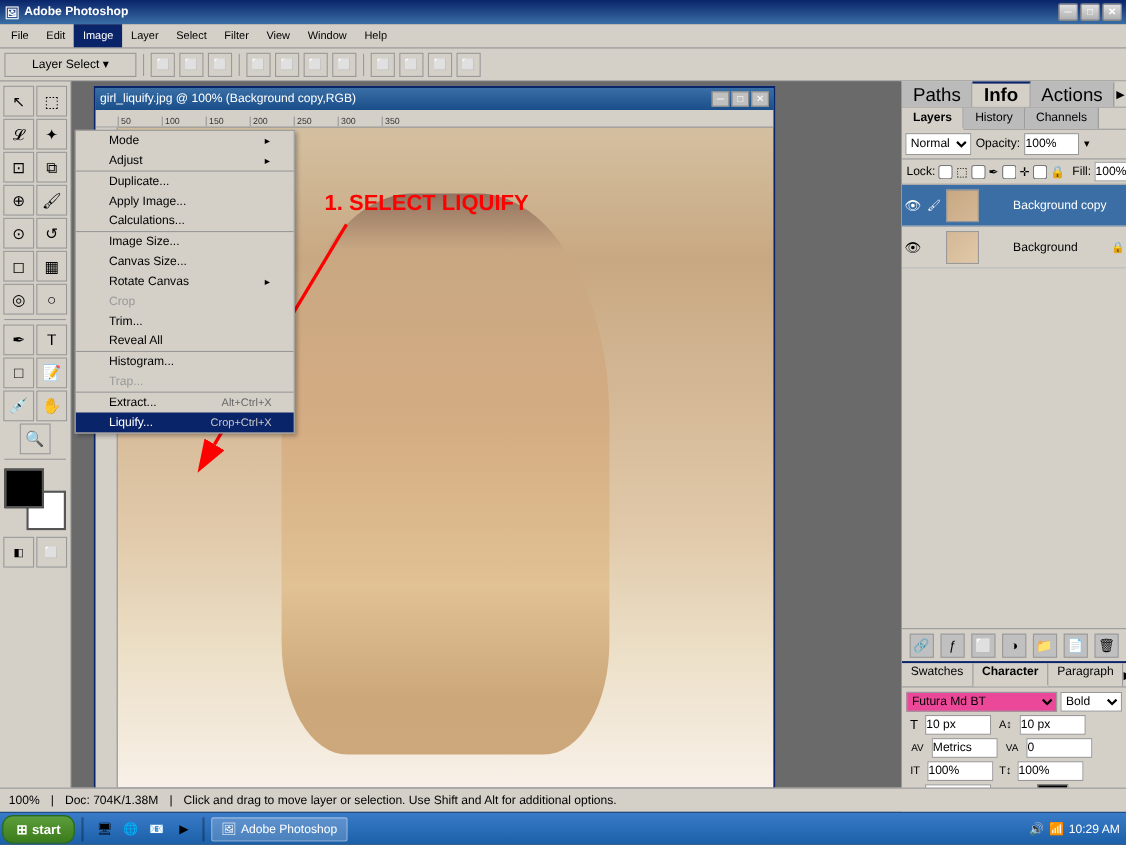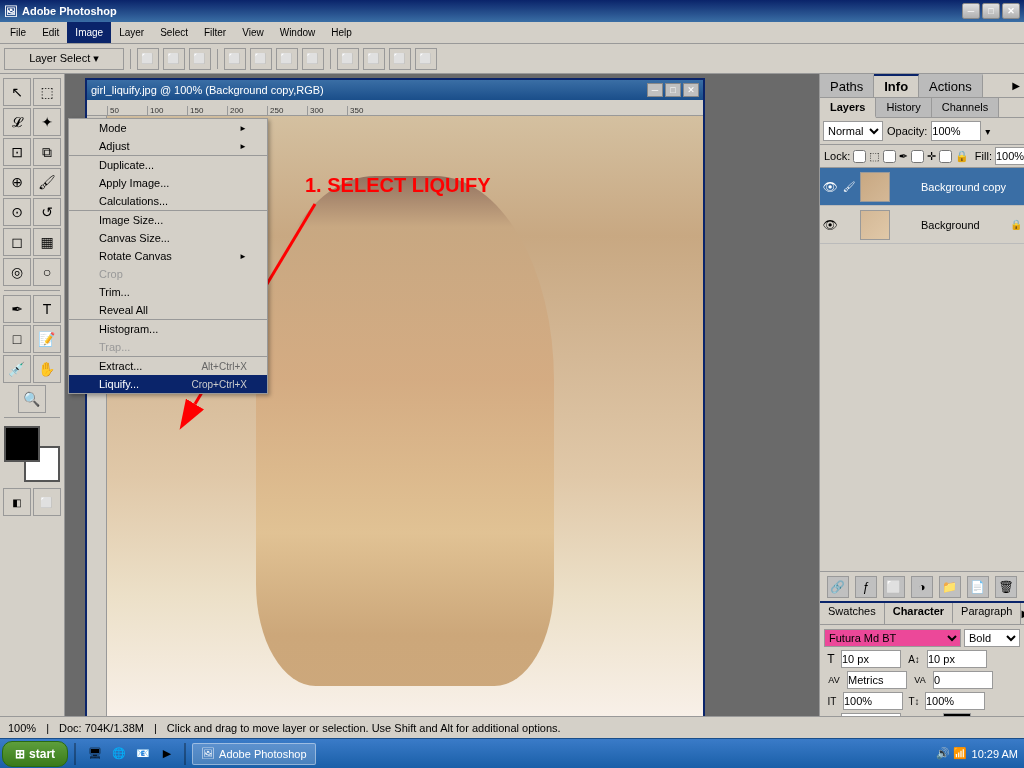--- a/index.html
+++ b/index.html
@@ -87,21 +87,21 @@
     #right-panel {
       width: 205px; background: #d4d0c8; border-left: 1px solid #999;
       display: flex; flex-direction: column;
     }
 
     
     .panel-tabs {
       display: flex; background: #d4d0c8; border-bottom: 1px solid #999; height: 24px;
     }
     .panel-tab {
-      padding: 2px 10px; cursor: pointer; font-size: 13px; border-right: 1px solid #999;
+      padding: 2px 10px; cursor: pointer; font-size: 17px; border-right: 1px solid #999;
       display: flex; align-items: center; background: #bbb; border-top: 2px solid transparent;
     }
     .panel-tab.active { background: #d4d0c8; border-top: 2px solid #0a246a; font-weight: bold; }
     .layers-tabs { display: flex; background: #d4d0c8; border-bottom: 1px solid #999; }
     .layers-tab {
       padding: 3px 10px; font-size: 11px; cursor: pointer; border-right: 1px solid #999; background: #bbb;
     }
     .layers-tab.active { background: #d4d0c8; font-weight: bold; border-bottom: 2px solid #d4d0c8; margin-bottom: -1px; }
 
     .layers-controls { padding: 3px; display: flex; align-items: center; gap: 4px; border-bottom: 1px solid #999; }
@@ -332,21 +332,21 @@
 
     <svg id="svg-annotation" width="300" height="300">
       <defs>
         <marker id="arrowhead" markerWidth="10" markerHeight="7" refX="0" refY="3.5" orient="auto">
           <polygon points="0 0, 10 3.5, 0 7" fill="red"></polygon>
         </marker>
       </defs>
       <line x1="200" y1="50" x2="80" y2="250" stroke="red" stroke-width="3" marker-end="url(#arrowhead)"></line>
     </svg>
 
-    <div style="position:absolute; top:100px; left:240px; pointer-events:none; z-index:400;">
+    <div style="position:absolute; top:100px; left:230px; pointer-events:none; z-index:400;">
       <span style="color:red; font-size:20px; font-weight:bold; font-family:Arial,sans-serif;">1. SELECT LIQUIFY</span>
     </div>
 
   </div>
 
   <div id="right-panel">
 
     <div class="panel-tabs">
       <div class="panel-tab">Paths</div>
       <div class="panel-tab active">Info</div>

